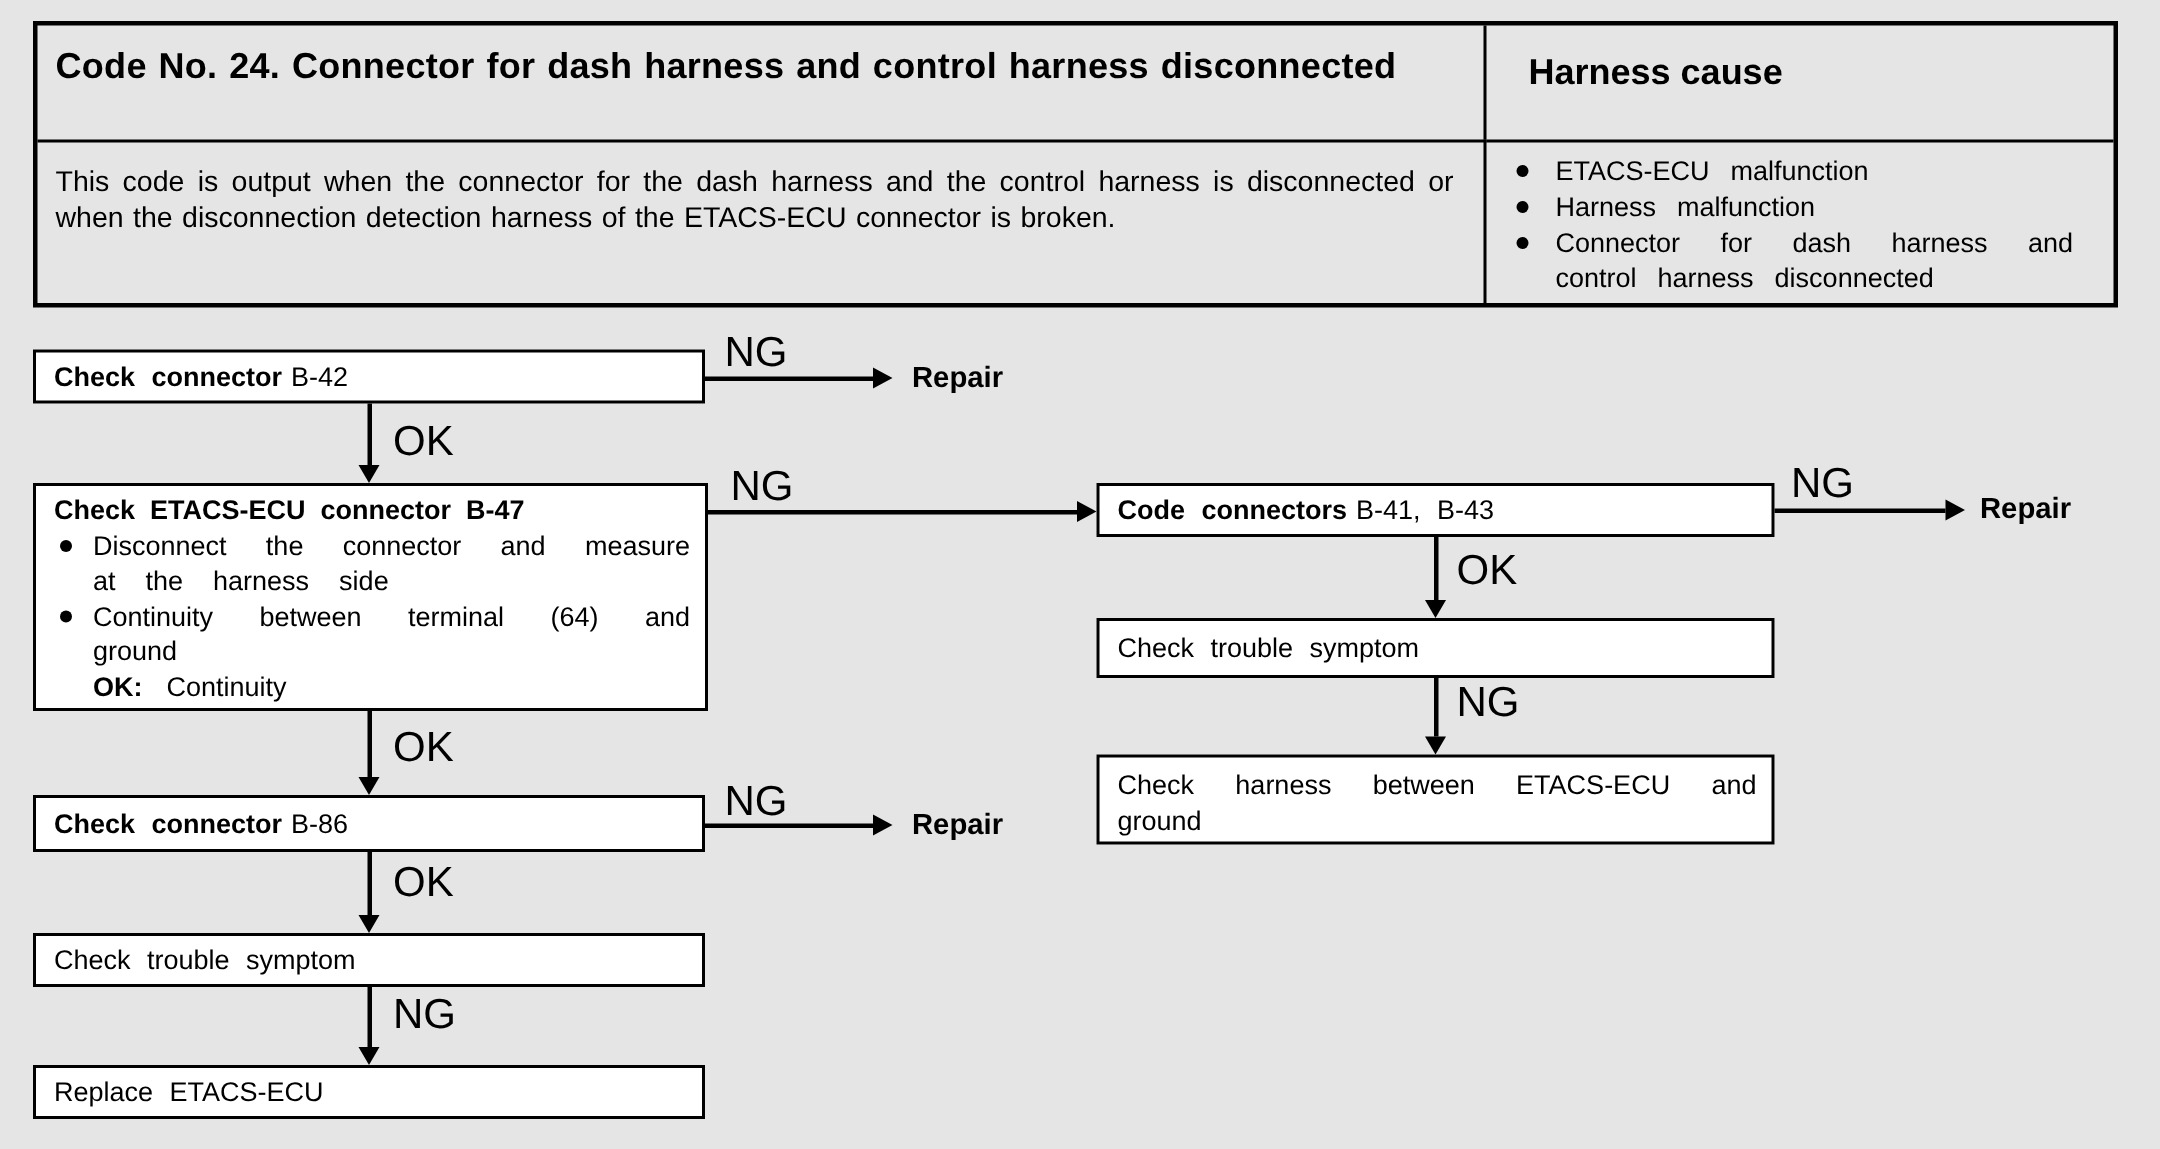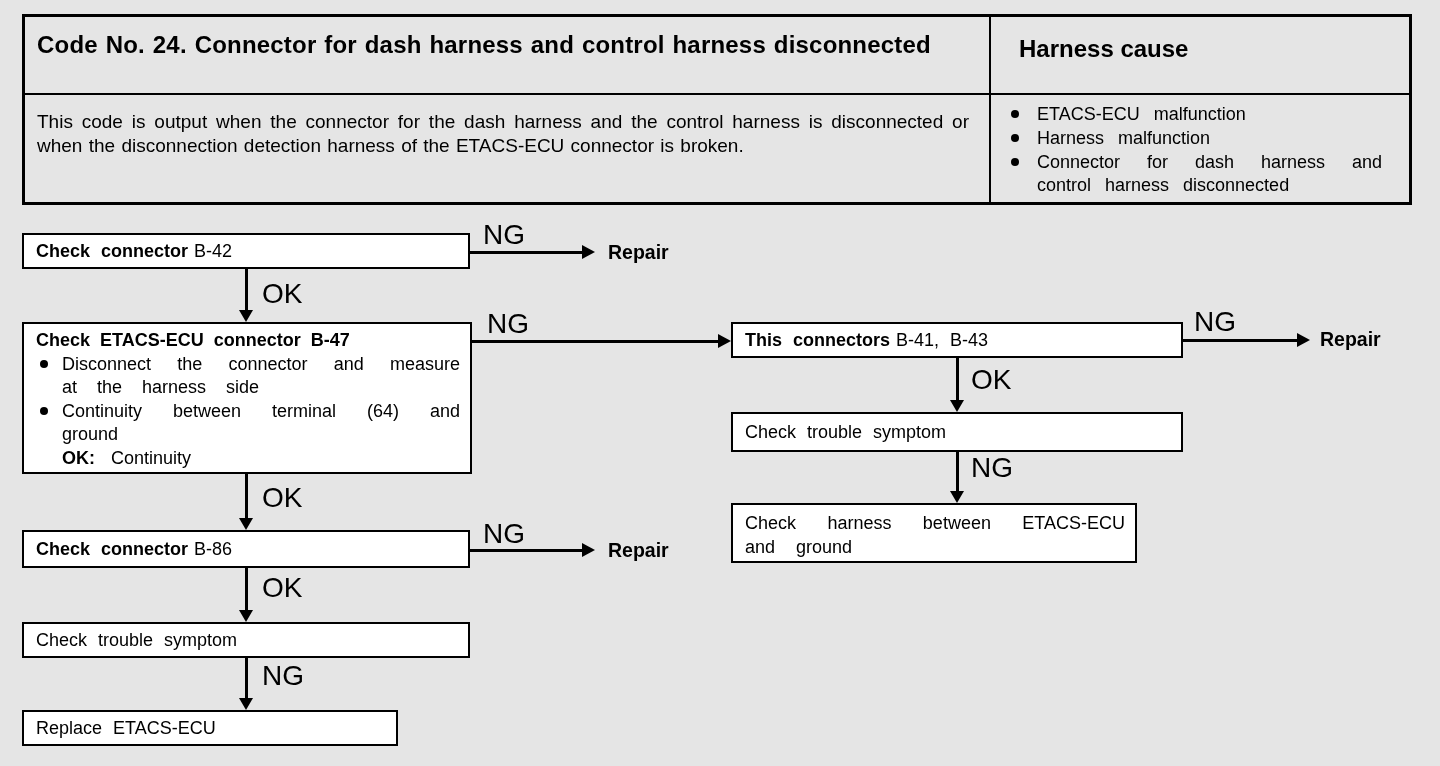--- a/index.html
+++ b/index.html
@@ -147,34 +147,34 @@
 
   <div class="fbox" style="left:22px; top:530px; width:448px; height:38px;">
     <span class="b">Check connector</span>
     <span class="n">B-86</span>
   </div>
 
   <div class="fbox" style="left:22px; top:622px; width:448px; height:36px;">
     <span>Check trouble symptom</span>
   </div>
 
-  <div class="fbox" style="left:22px; top:710px; width:376px; height:36px;">
+  <div class="fbox" style="left:22px; top:710px; width:448px; height:36px;">
     <span>Replace ETACS-ECU</span>
   </div>
 
   <div class="fbox" style="left:731px; top:322px; width:452px; height:36px;">
-    <span class="b">This connectors</span>
+    <span class="b">Code connectors</span>
     <span class="n">B-41, B-43</span>
   </div>
 
   <div class="fbox" style="left:731px; top:412px; width:452px; height:40px;">
     <span>Check trouble symptom</span>
   </div>
 
-  <div class="fbox wrap2" style="left:731px; top:503px; width:406px; height:60px;">
+  <div class="fbox wrap2" style="left:731px; top:503px; width:452px; height:60px;">
     <span>Check harness between ETACS-ECU and ground</span>
   </div>
 
   <div class="varrow" style="left:245px; top:269px; height:41px;"></div>
   <div class="varrow" style="left:245px; top:474px; height:44px;"></div>
   <div class="varrow" style="left:245px; top:568px; height:42px;"></div>
   <div class="varrow" style="left:245px; top:658px; height:40px;"></div>
 
   <div class="varrow" style="left:956px; top:358px; height:42px;"></div>
   <div class="varrow" style="left:956px; top:452px; height:39px;"></div>

